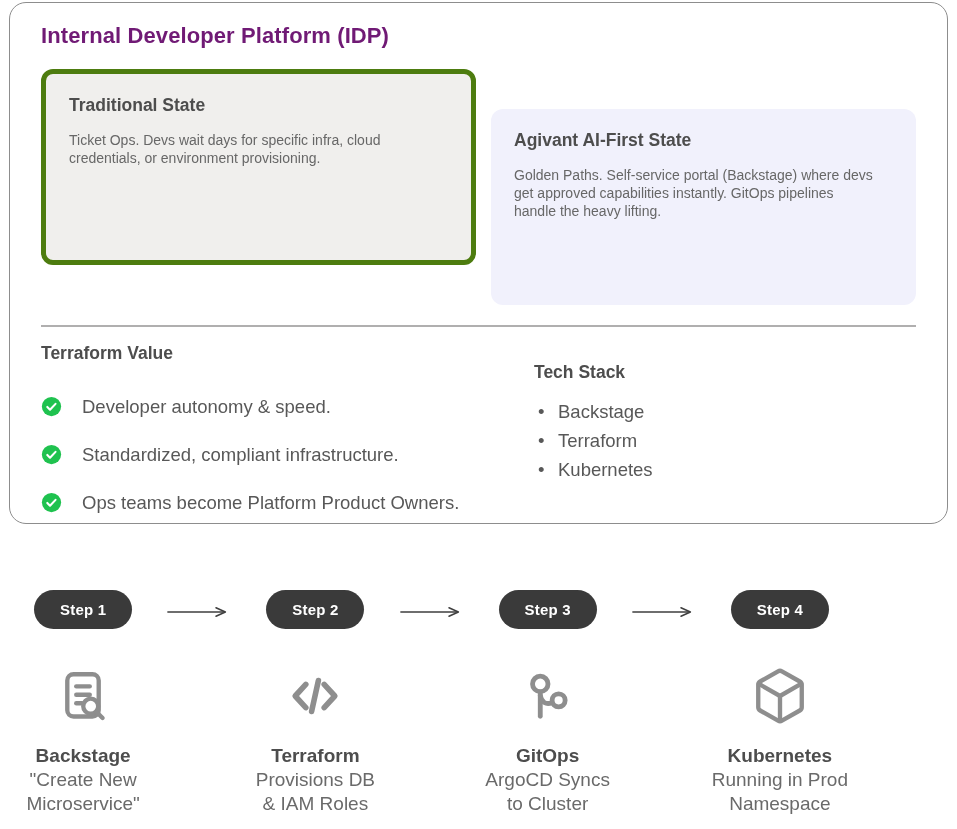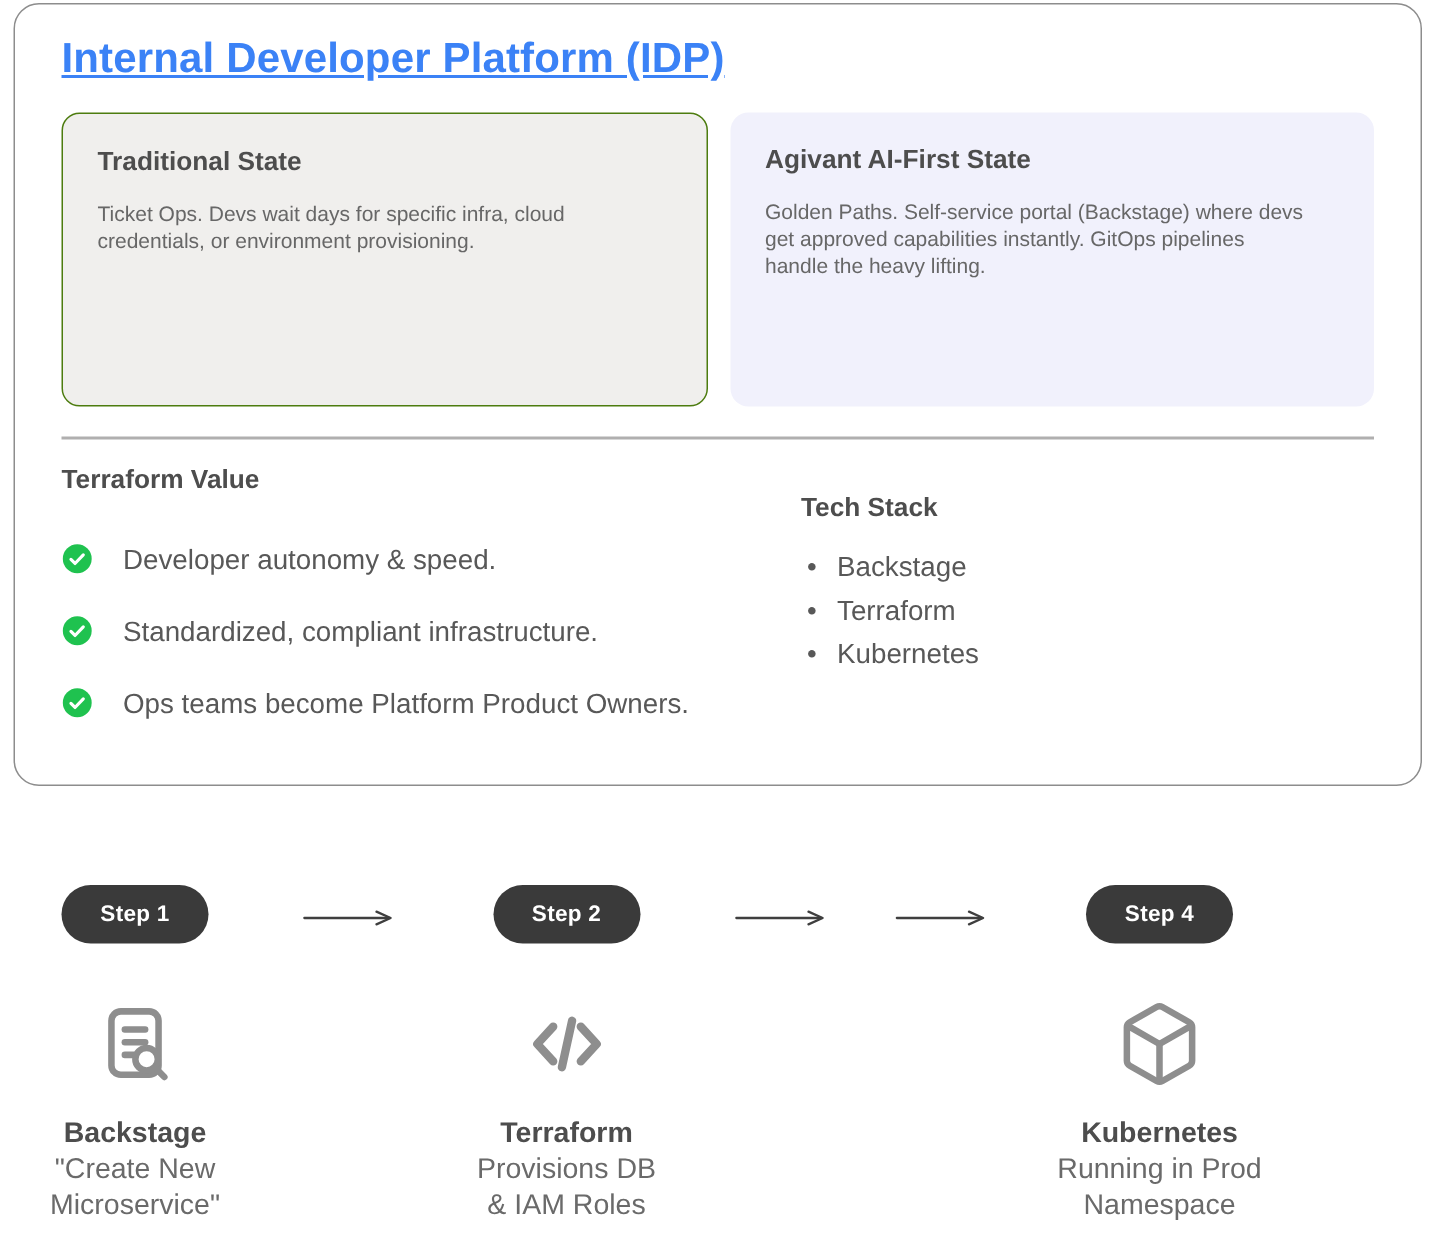--- a/index.html
+++ b/index.html
@@ -15,26 +15,26 @@
     font-family:"Liberation Sans","DejaVu Sans",sans-serif;}
 
   
   .idp-card{
     margin:2px 9px 0 9px;
     width:939px;height:522px;
     border:1px solid var(--card-border,#8d8d8d);
     border-radius:17px;
     padding:20px 31px 0 31px;
   }
-  .card-title{font-size:28px;font-weight:700;color:#3b82f6;letter-spacing:.1px;text-decoration:underline;}
+  .card-title{font-size:22px;font-weight:700;color:#701a75;letter-spacing:.1px;}
 
   .state-boxes{display:flex;gap:15px;margin-top:20px;}
   .state-box{flex:1;height:196px;border-radius:12px;padding:21px 23px;}
-  .state-box.gray{background:var(--traditional-box-bg,#f0efed);border:1px solid #4d7c0f;}
-  .state-box.purple{background:var(--ai-box-bg,#f1f1fc);}
+  .state-box.gray{background:var(--traditional-box-bg,#f0efed);border:5px solid #4d7c0f;}
+  .state-box.purple{background:var(--ai-box-bg,#f1f1fc);margin-top:40px;}
   .box-heading{font-size:17.5px;font-weight:700;color:#4d4d4d;}
   .box-body{margin-top:15px;font-size:14px;line-height:1.3;color:#676767;max-width:362px;}
 
   .divider{margin-top:20px;border-top:2px solid #b0afaf;}
 
   .bottom-cols{display:flex;margin-top:16px;}
   .col-left{width:493px;}
   .col-right{flex:1;margin-top:19px;}
   .section-heading{font-size:17.5px;font-weight:700;color:#4d4d4d;}
 
@@ -159,20 +159,31 @@
     <div class="step-subtitle">Provisions DB &amp; IAM Roles</div>
   </div>
 
   <div class="arrow-cell">
     <svg class="arrow-svg" width="66" height="14" viewBox="0 0 70 14">
       <line x1="2" y1="7" x2="62" y2="7"></line>
       <polyline points="53,2.5 63,7 53,11.5"></polyline>
     </svg>
   </div>
 
+  <div class="step-col">
+    <div class="step-pill">Step 3</div>
+    <svg class="step-icon" viewBox="0 0 24 24">
+      <circle class="s" style="stroke-width:2" cx="8.8" cy="7" r="3.2"></circle>
+      <line class="s" style="stroke-width:2" x1="8.8" y1="10.4" x2="8.8" y2="20.4"></line>
+      <path class="s" style="stroke-width:2" d="M8.8 11.8c.5 2.8 2.3 3.9 4.9 3"></path>
+      <circle class="s" style="stroke-width:2" cx="16.4" cy="13.8" r="2.7"></circle>
+    </svg>
+    <div class="step-title">GitOps</div>
+    <div class="step-subtitle">ArgoCD Syncs to Cluster</div>
+  </div>
 
   <div class="arrow-cell">
     <svg class="arrow-svg" width="66" height="14" viewBox="0 0 70 14">
       <line x1="2" y1="7" x2="62" y2="7"></line>
       <polyline points="53,2.5 63,7 53,11.5"></polyline>
     </svg>
   </div>
 
   <div class="step-col">
     <div class="step-pill">Step 4</div>

